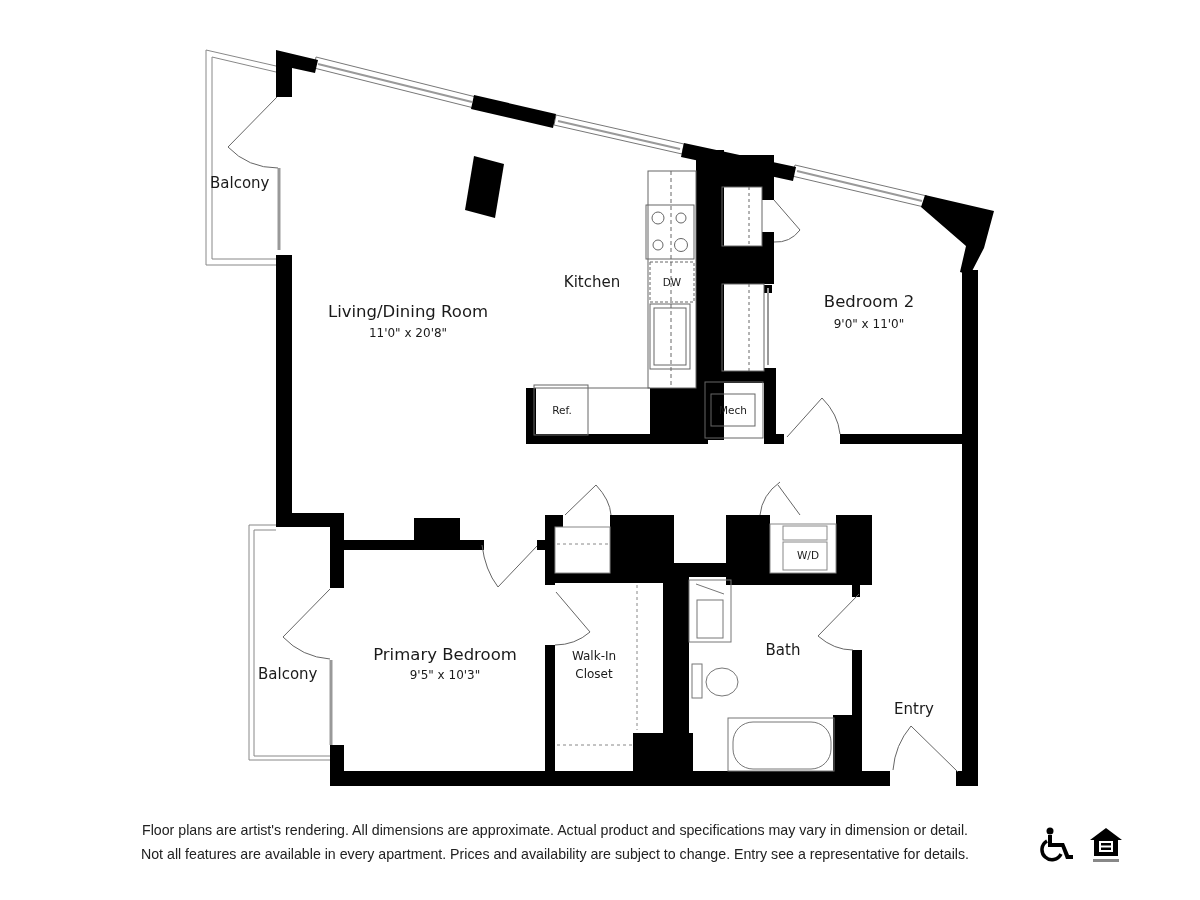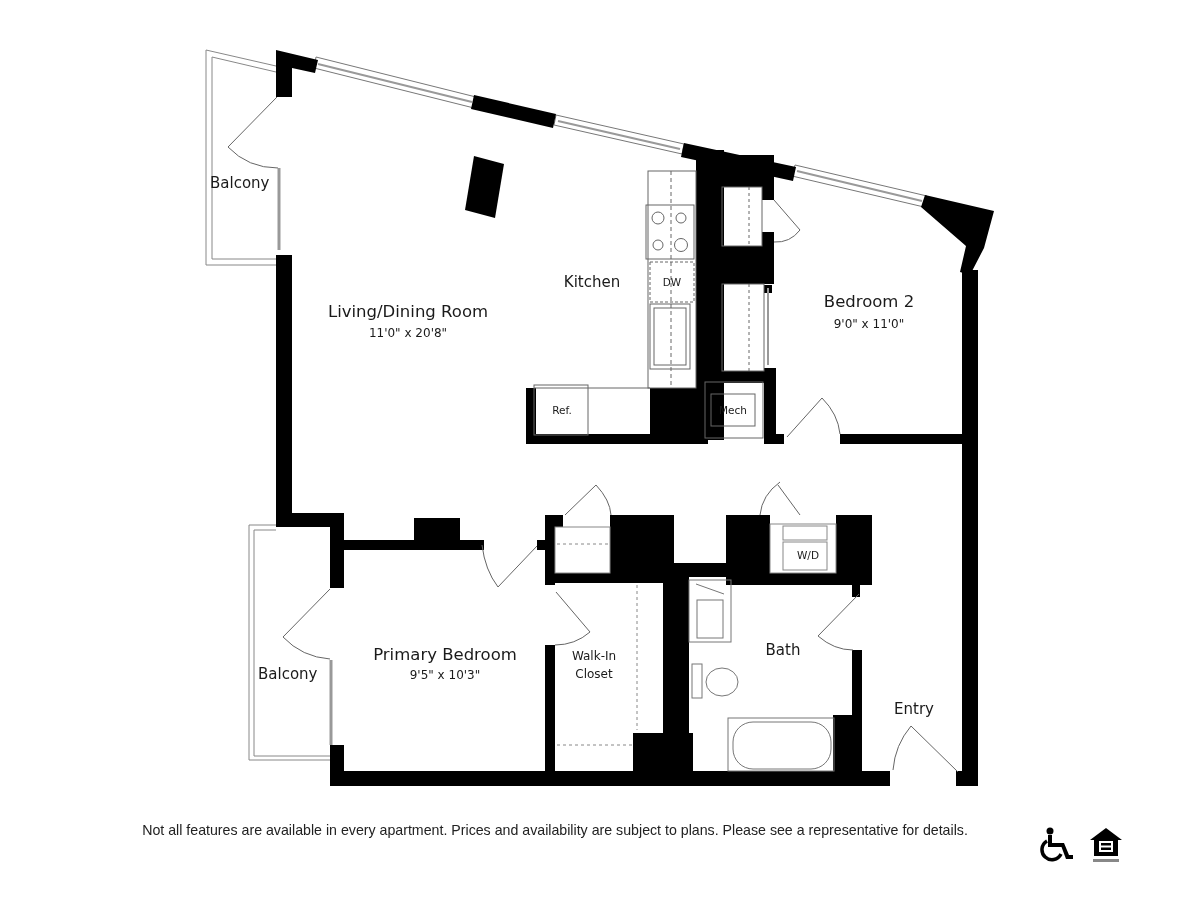--- a/index.html
+++ b/index.html
@@ -183,21 +183,22 @@
     <text class="room-label lbl-sm" x="445" y="679" text-anchor="middle">9'5" x 10'3"</text>
     <text class="room-label lbl-sm" x="594" y="660" text-anchor="middle">Walk-In</text>
     <text class="room-label lbl-sm" x="594" y="678" text-anchor="middle">Closet</text>
     <text class="room-label lbl-md" x="783" y="655" text-anchor="middle">Bath</text>
     <text class="room-label lbl-xs" x="808" y="559" text-anchor="middle">W/D</text>
     <text class="room-label lbl-md" x="914" y="714" text-anchor="middle">Entry</text>
   </g>
 </svg>
 
 <div class="disclaimer">
-  <div>Not all features are available in every apartment. Prices and availability are subject to plans. Please see a representative for details.</div>
+  <div>Floor plans are artist's rendering. All dimensions are approximate. Actual product and specifications may vary in dimension or detail.</div>
+  <div>Not all features are available in every apartment. Prices and availability are subject to change. Entry see a representative for details.</div>
 </div>
 
 <div class="icons">
   <svg width="34" height="36" viewBox="0 0 34 36">
     <circle cx="10" cy="4" r="3.5" fill="#000"></circle>
     <rect x="8" y="8" width="4" height="12" fill="#000"></rect>
     <rect x="8" y="16" width="14" height="4" fill="#000"></rect>
     <polygon points="20,16 24,16 29,28 33,28 33,32 26,32" fill="#000"></polygon>
     <path d="M7,14 A10,10 0 1,0 21,27" fill="none" stroke="#000" stroke-width="3.5"></path>
   </svg>

